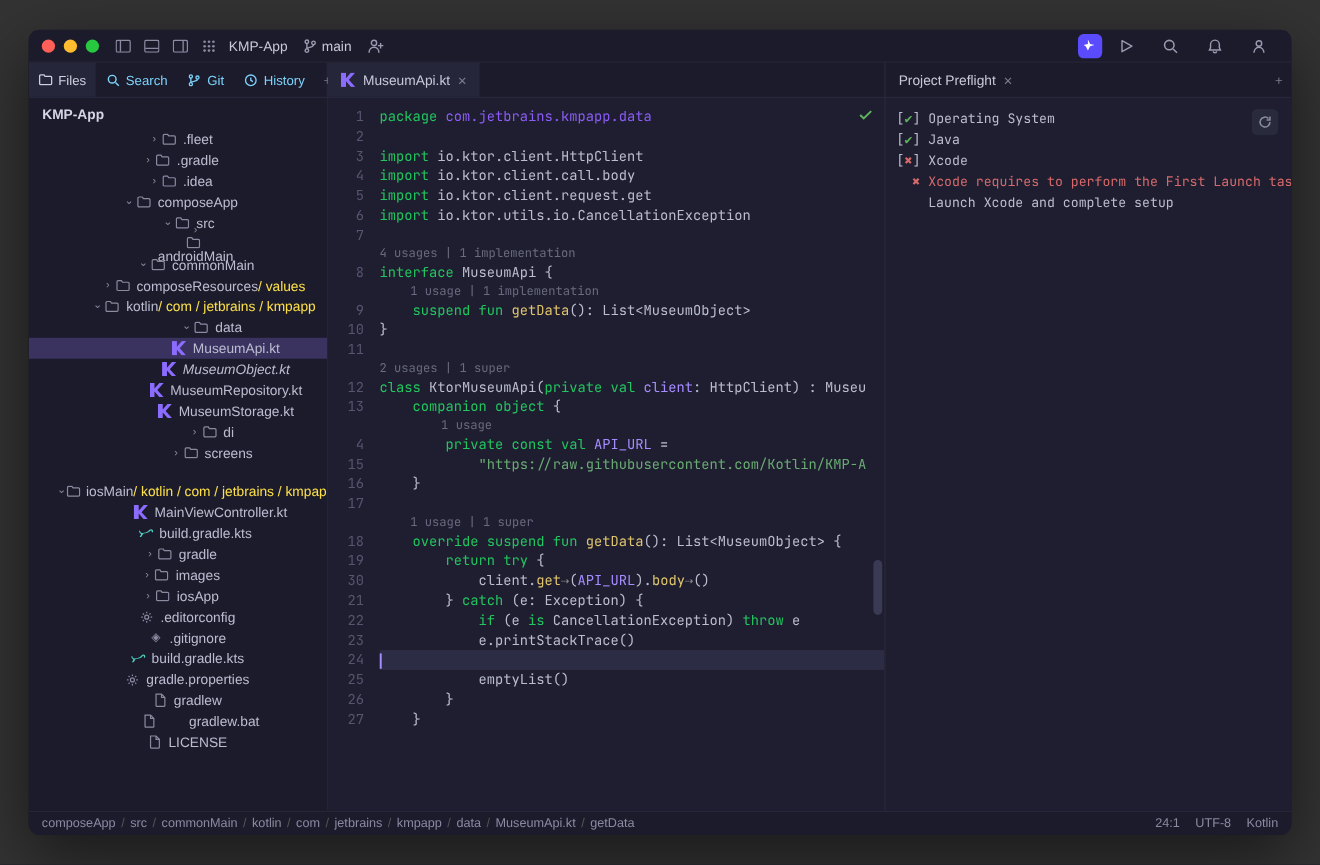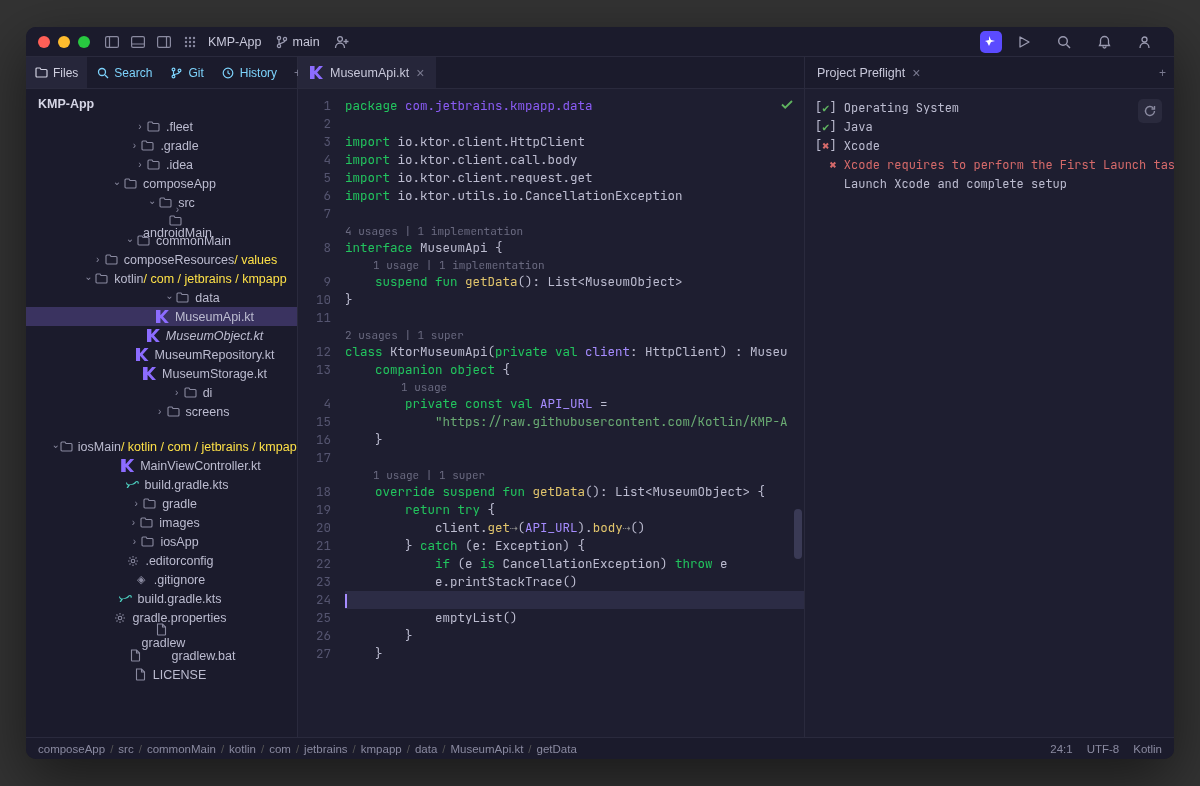--- a/index.html
+++ b/index.html
@@ -461,21 +461,21 @@
           <div class="tree-node" style="padding-left: 10px;">
             <span class="chev "></span>
             <span class="ficon">
               <svg width="12" height="12" viewBox="0 0 12 12" fill="none" stroke="#8a8aa0" stroke-width="1.1">
                 <circle cx="6" cy="6" r="1.8"></circle>
                 <path d="M6 1v1.5M6 9.5V11M1 6h1.5M9.5 6H11M2.5 2.5l1 1M8.5 8.5l1 1M2.5 9.5l1-1M8.5 3.5l1-1"></path>
               </svg>
             </span>
             <span>gradle.properties</span>
           </div>
-          <div class="tree-node" style="padding-left: 10px; flex-direction: column;">
+          <div class="tree-node" style="padding-left: 10px;">
             <span class="chev "></span>
             <span class="ficon">
               <svg width="11" height="13" viewBox="0 0 11 13" fill="none" stroke="#8a8aa0" stroke-width="1.1">
                 <path d="M1.5 1h5l3 3v7.5a.5.5 0 01-.5.5H2a.5.5 0 01-.5-.5z"></path>
                 <path d="M6.5 1v3h3"></path>
               </svg>
             </span>
             <span>gradlew</span>
           </div>
           <div class="tree-node" style="padding-left: 10px; gap: 24px;">
@@ -523,21 +523,21 @@
         <div>12</div>
           <div>13</div>
         <div style="height:16px"></div>
         <div>4</div>
           <div>15</div>
           <div>16</div>
           <div>17</div>
         <div style="height:16px"></div>
         <div>18</div>
           <div>19</div>
-          <div>20</div>
+          <div>30</div>
           <div>21</div>
           <div>22</div>
           <div>23</div>
           <div>24</div>
           <div>25</div>
           <div>26</div>
           <div>27</div>
       </div>
       <div class="code">
         <div class="line"><span class="kw">package</span><span class="pkg"> com.jetbrains.kmpapp.data</span></div>

